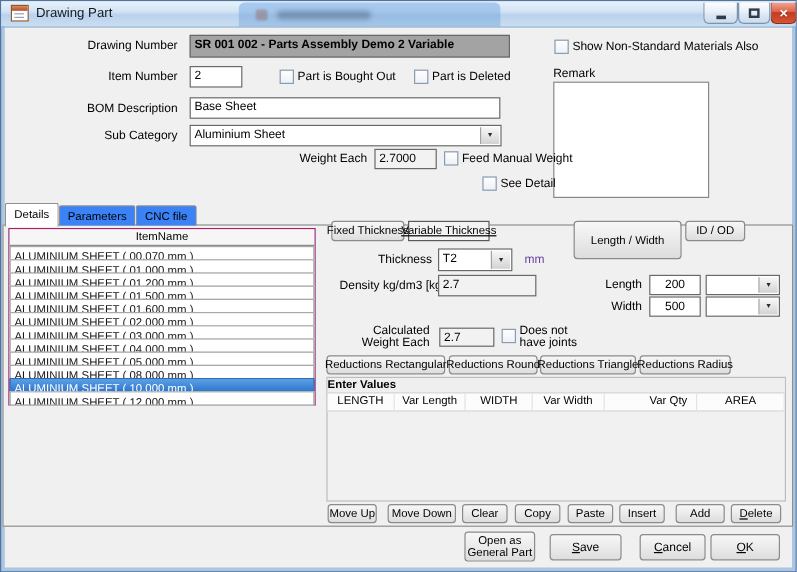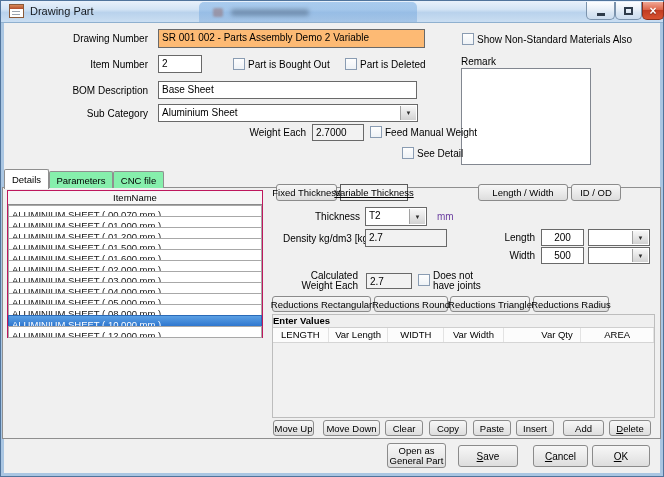--- a/index.html
+++ b/index.html
@@ -28,35 +28,35 @@
   #btn-close{left:641px;width:22px;background:linear-gradient(#f1a795,#dd6449 45%,#c23c22 50%,#d8522f);
     border-color:#8c2d18;color:#fff;font-size:12px;font-weight:bold;text-shadow:0 1px 1px rgba(0,0,0,.4);}
   .glyph-min{width:8px;height:3px;background:#2e3b4a;margin-top:7px;}
   .glyph-max{width:9px;height:8px;border:2px solid #2e3b4a;box-sizing:border-box;background:transparent;}
   
   .lbl{position:absolute;font-size:10px;color:#000;white-space:nowrap;}
   .lbl.r{text-align:right;}
   .fld{position:absolute;background:#fff;border:1px solid #696969;box-sizing:border-box;
     font-size:10px;padding:2px 3px;white-space:nowrap;overflow:hidden;}
   .fld.ro{background:#f2f2f2;}
-  .fld.b{font-weight:normal;background:#fdba74;}
+  .fld.b{font-weight:bold;background:#a3a3a3;}
   .dd{padding-right:17px;}
   .dd-arrow{position:absolute;right:1px;top:1px;bottom:1px;width:15px;
     background:linear-gradient(#f7f7f7,#e2e2e2 60%,#d2d2d2);border-left:1px solid #a2a2a2;
     display:flex;align-items:center;justify-content:center;font-size:6px;color:#2e2e2e;}
   .cbx{position:absolute;width:12px;height:12px;box-sizing:border-box;border:1px solid #8a9cb2;
     background:linear-gradient(#fefefe,#eef2f6);}
   .btn{position:absolute;box-sizing:border-box;border:1px solid #8b8b8b;border-radius:3px;
     background:linear-gradient(#f7f7f7,#ececec 45%,#dddddd);
     font-size:9.5px;color:#000;display:flex;align-items:center;justify-content:center;
     text-align:center;cursor:default;white-space:nowrap;}
   .btn.toggled{background:#f3f3f3;border:1px solid #5a5a5a;border-radius:0;text-decoration:underline;}
   .btn.two{line-height:10px;white-space:normal;font-size:9.5px;}
   
-  .tab{position:absolute;top:171px;height:17px;box-sizing:border-box;background:#86efac;
+  .tab{position:absolute;top:171px;height:17px;box-sizing:border-box;background:#3b82f6;
     border:1px solid #8f8f8f;border-bottom:none;border-radius:2px 2px 0 0;font-size:9.5px;
     display:flex;align-items:center;justify-content:center;z-index:2;}
   .tab.active{top:169px;height:20px;background:#fff;z-index:4;}
   #tabpage{position:absolute;left:2px;top:187px;width:659px;height:252px;box-sizing:border-box;
     background:#f0f0f0;border:1px solid #8f8f8f;z-index:1;}
   
   #item-list{position:absolute;left:7px;top:190px;width:256px;box-sizing:border-box;
     border:1px solid #be185d;background:#7dd3fc;z-index:5;}
   #list-header{height:13px;line-height:13px;text-align:center;font-size:9.5px;background:#f6f6f6;
     border-bottom:1px solid #8b8b8b;}
@@ -147,21 +147,21 @@
         <div class="list-row">ALUMINIUM SHEET ( 04.000 mm )</div>
         <div class="list-row">ALUMINIUM SHEET ( 05.000 mm )</div>
         <div class="list-row">ALUMINIUM SHEET ( 08.000 mm )</div>
         <div class="list-row selected">ALUMINIUM SHEET ( 10.000 mm )</div>
         <div class="list-row">ALUMINIUM SHEET ( 12.000 mm )</div>
       </div>
   </div>
 
   <div class="btn z5" style="left:276px;top:184px;width:61px;height:17px;">Fixed Thickness</div>
   <div class="btn toggled z5" style="left:340px;top:184px;width:68px;height:17px;">Variable Thickness</div>
-  <div class="btn z5" style="left:478px;top:184px;width:90px;height:17px;">Length / Width</div>
+  <div class="btn z5" style="left:478px;top:184px;width:90px;height:32px;">Length / Width</div>
   <div class="btn z5" style="left:571px;top:184px;width:50px;height:17px;">ID / OD</div>
 
   <div class="lbl r z5" style="left:290px;top:211px;width:70px;">Thickness</div>
   <div class="fld dd z5" style="left:365px;top:207px;width:62px;height:19px;">
     <span>T2</span>
     <span class="dd-arrow">▼</span>
   </div>
   <div class="lbl z5" style="left:437px;top:211px;color:#6b3fa0;">mm</div>
 
   <div class="lbl z5" style="left:283px;top:233px;">Density kg/dm3 [kg/l]</div>

